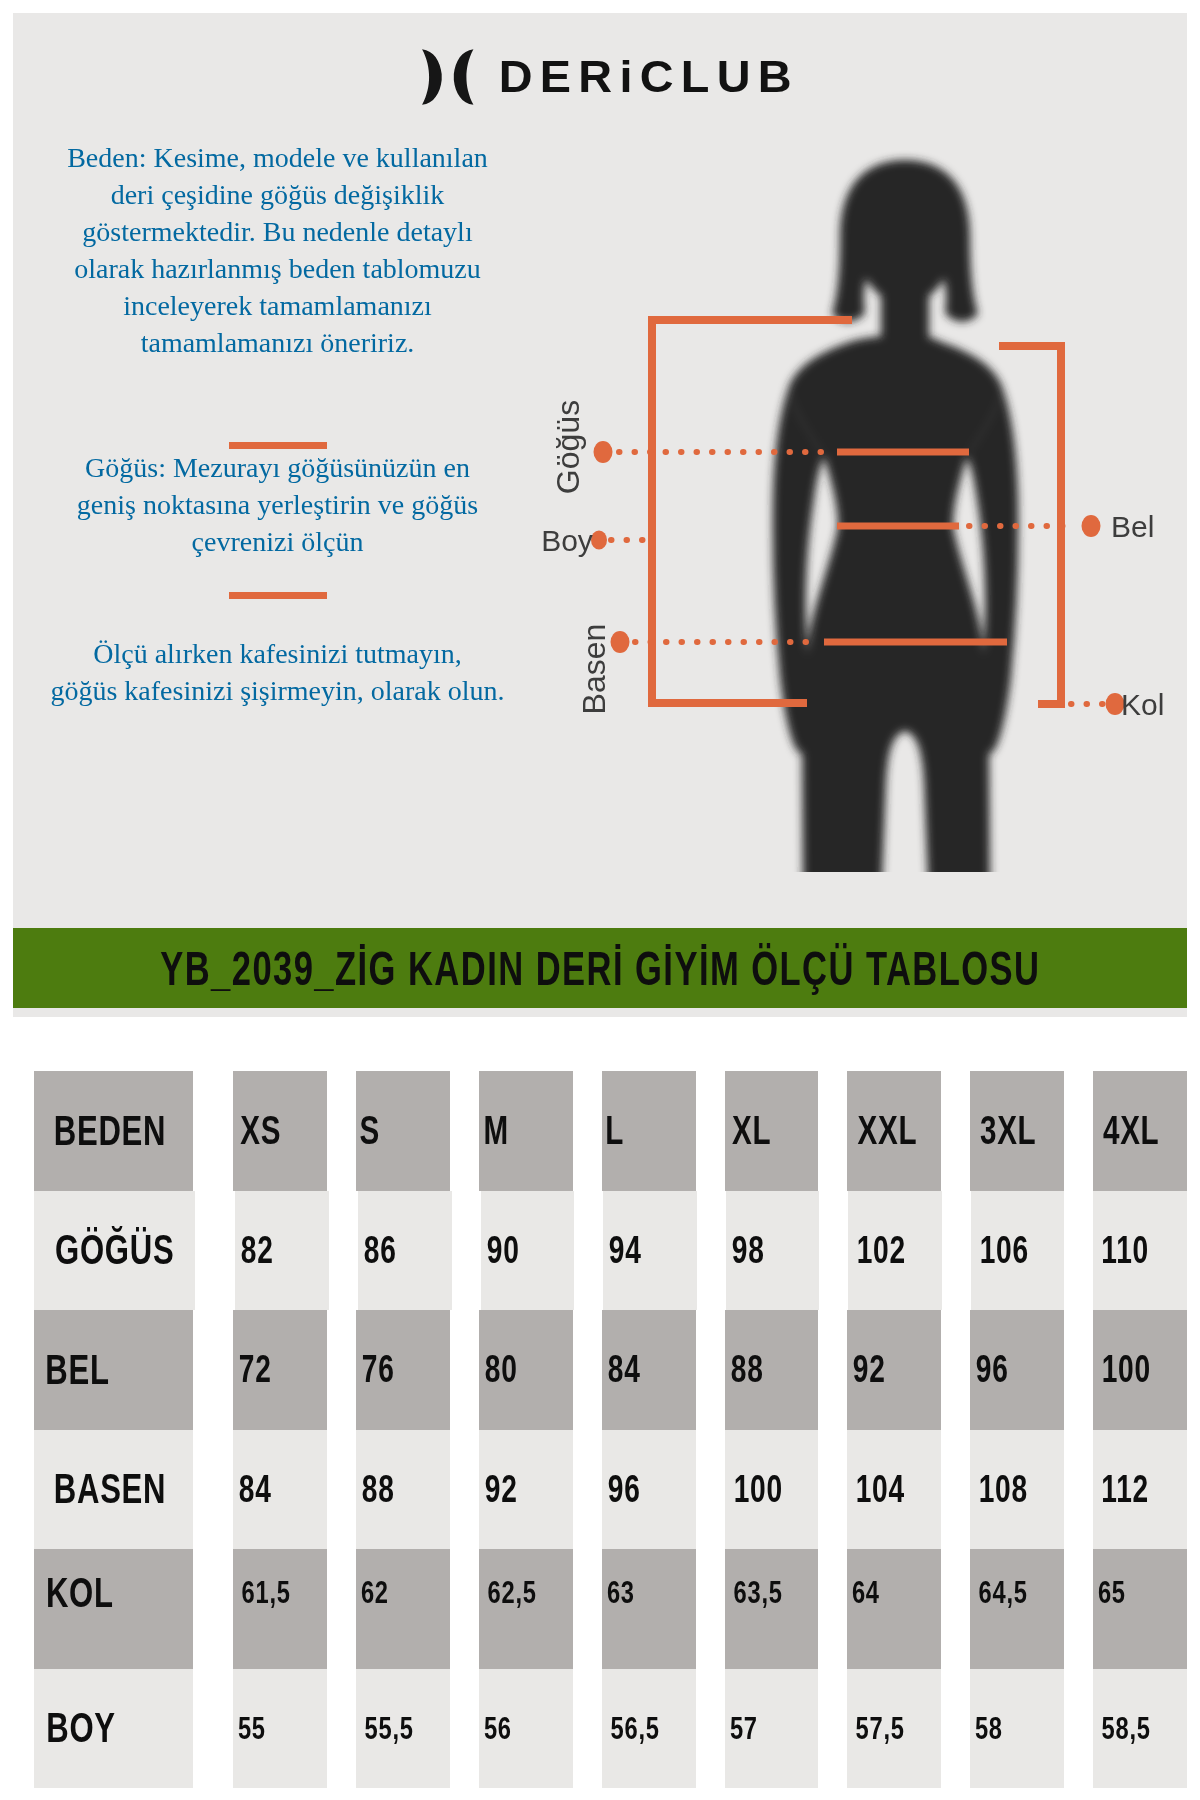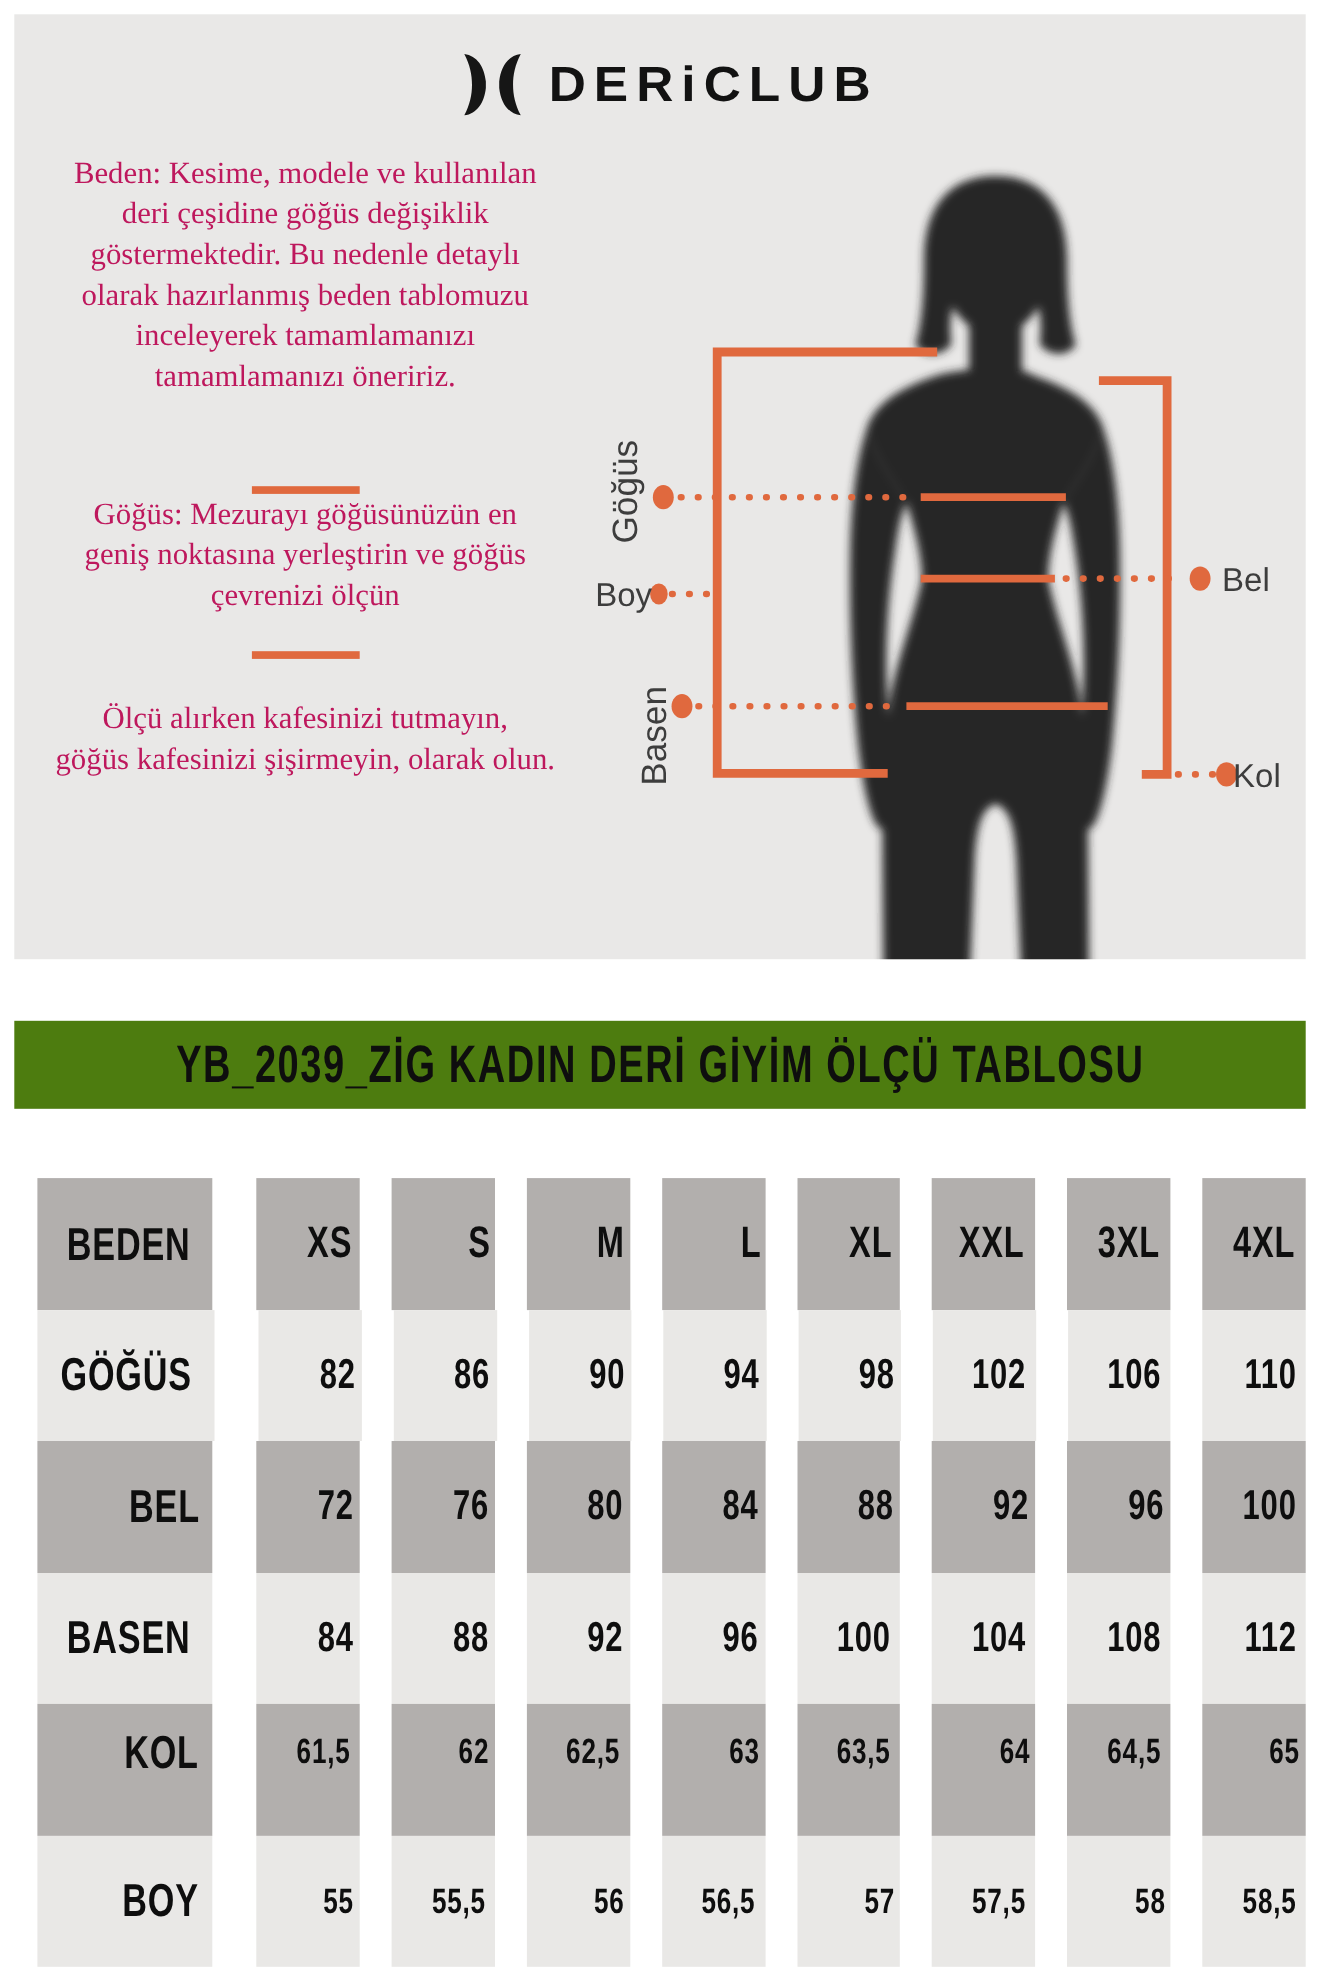--- a/index.html
+++ b/index.html
@@ -1,49 +1,49 @@
 <!DOCTYPE html>
 <html><head>
 <meta charset="utf-8">
 <style>
   * { margin:0; padding:0; box-sizing:border-box; }
   html,body { width:1200px; height:1800px; background:#ffffff; font-family:"Liberation Sans", sans-serif; }
   .page { position:relative; width:1200px; height:1800px; background:#ffffff; overflow:hidden; }
 
   
-  .top-panel { position:absolute; left:13px; top:13px; width:1174px; height:859px; background:#e9e8e7; }
+  .top-panel { position:absolute; left:13px; top:13px; width:1174px; height:1004px; background:#e9e8e7; }
 
   .logo { position:absolute; top:20px; left:50%; transform:translateX(-50%); display:flex; align-items:center; gap:16px; }
   .logo-mark { width:70px; height:88px; }
   .logo-text { font-size:45px; font-weight:700; letter-spacing:7px; color:#121212;
                font-family:"Liberation Sans", sans-serif; transform:scaleX(1.04); transform-origin:left center; }
 
   .intro { position:absolute; left:32px; top:126px; width:465px; text-align:center;
-           font-family:"Liberation Serif", serif; color:#be185d; }
+           font-family:"Liberation Serif", serif; color:#0369a1; }
   .intro .para { font-size:28px; line-height:37px; }
   .divider { width:98px; height:7px; background:#e0693e; margin:0 auto; }
   .div1 { margin-top:81px; }
   .para2 { }
   .div2 { margin-top:32px; }
   .para3 { margin-top:36px; }
 
   .diagram { position:absolute; left:494px; top:124px; width:660px; height:735px; }
   .diagram svg { width:100%; height:100%; display:block; }
   .dlabel { fill:#3d3d3d; font-family:"Liberation Sans", sans-serif; }
 
   
   .title-bar { position:absolute; left:13px; top:928px; width:1174px; height:80px; background:#4d7c0f;
                display:flex; align-items:center; justify-content:center; }
   .title-text { font-size:48px; font-weight:700; color:#0e0e0e; letter-spacing:2px;
                 display:inline-block; transform:scaleX(0.72); white-space:nowrap; }
 
   
   .size-table { position:absolute; left:13px; top:1071px; width:1174px; }
   .t-row { display:flex; height:119.5px; }
-  .t-cell { display:flex; align-items:center; justify-content:flex-end;margin-left:21px; }
+  .t-cell { display:flex; align-items:center; justify-content:flex-start;margin-left:21px; }
   .t-cell.label { width:195px; margin-right:19px; }
   .t-cell.val { width:115px; margin-right:8px; }
   .t-cell.val:last-child { margin-right:0; }
   .row-dark  .t-cell { background:#b2afad; }
   .row-light .t-cell { background:#e9e8e6; }
   .cnd { display:inline-block; font-weight:700; color:#0e0e0e; letter-spacing:1px; transform:scaleX(0.74); white-space:nowrap; }
   .f-label  { font-size:42px; }
   .f-size   { font-size:40px; }
   .f-val    { font-size:38px; }
   .f-small  { font-size:32px; }

